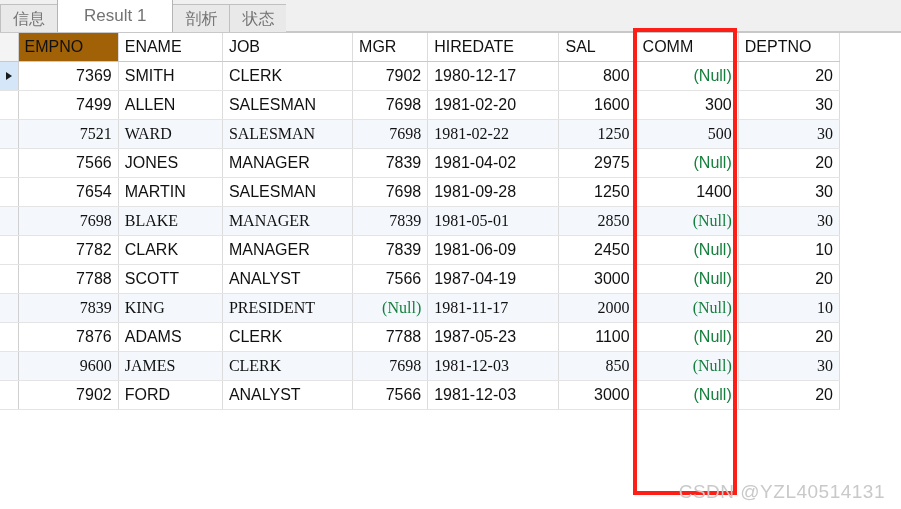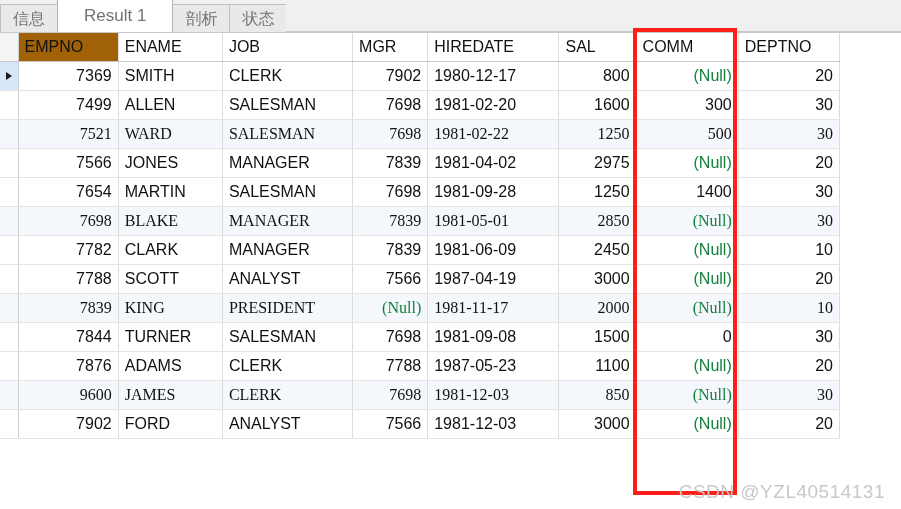--- a/index.html
+++ b/index.html
@@ -293,31 +293,20 @@
         <td class="txt">KING</td>
         <td class="txt">PRESIDENT</td>
         <td class="num"><span class="nullval">(Null)</span></td>
         <td class="txt">1981-11-17</td>
         <td class="num">2000</td>
         <td class="num"><span class="nullval">(Null)</span></td>
         <td class="num">10</td>
       </tr>
       <tr class="plain">
         <td class="rowhdr"></td>
-        <td class="num">7844</td>
-        <td class="txt">TURNER</td>
-        <td class="txt">SALESMAN</td>
-        <td class="num">7698</td>
-        <td class="txt">1981-09-08</td>
-        <td class="num">1500</td>
-        <td class="num">0</td>
-        <td class="num">30</td>
-      </tr>
-      <tr class="plain">
-        <td class="rowhdr"></td>
         <td class="num">7876</td>
         <td class="txt">ADAMS</td>
         <td class="txt">CLERK</td>
         <td class="num">7788</td>
         <td class="txt">1987-05-23</td>
         <td class="num">1100</td>
         <td class="num"><span class="nullval">(Null)</span></td>
         <td class="num">20</td>
       </tr>
       <tr class="alt">

